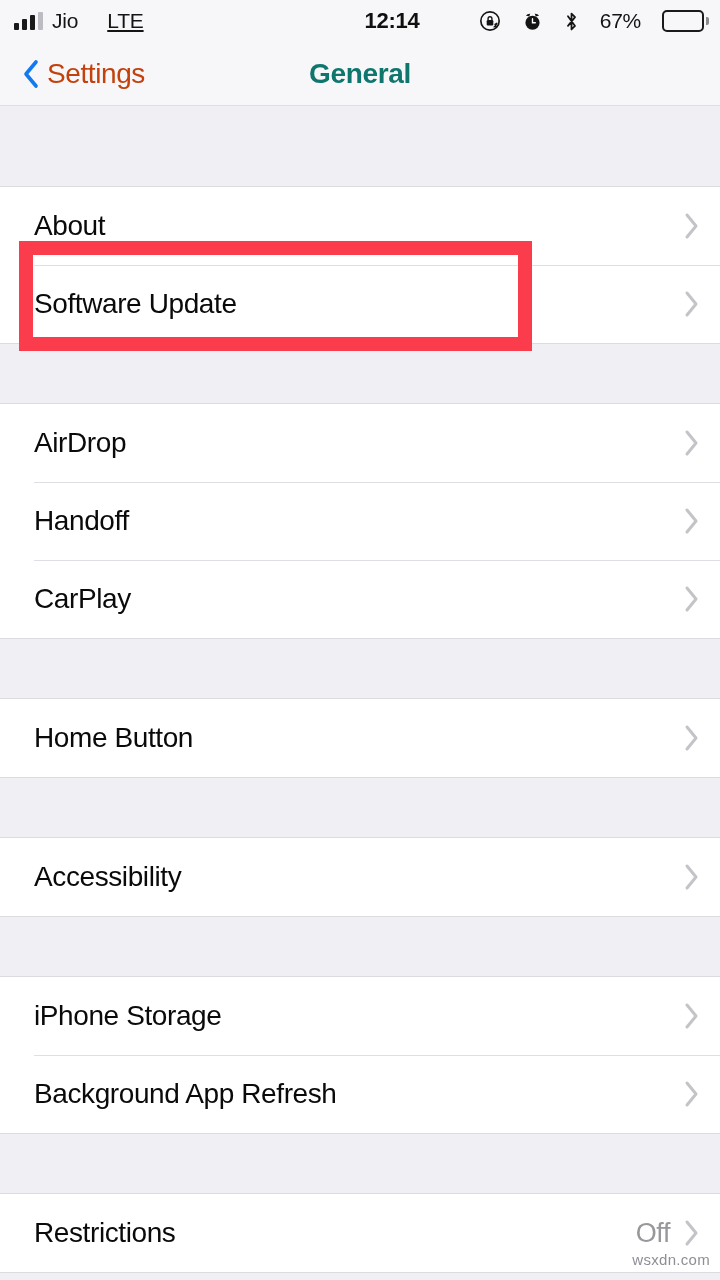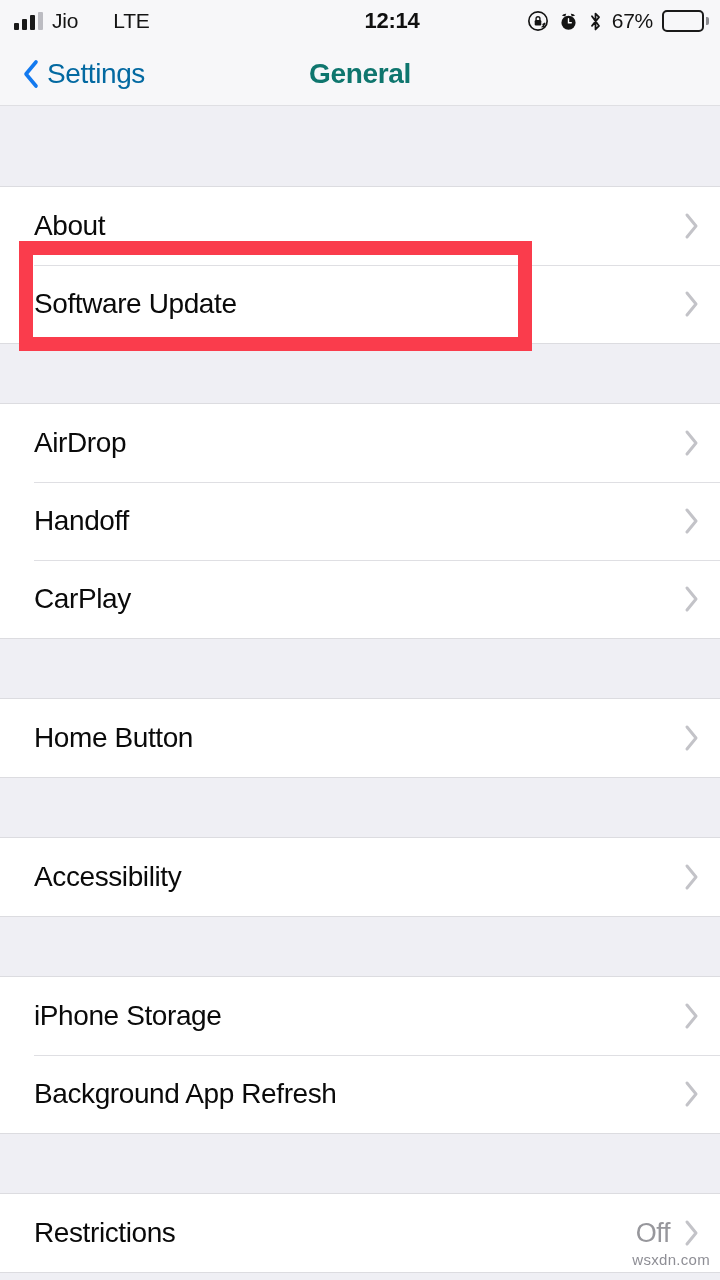--- a/index.html
+++ b/index.html
@@ -19,28 +19,28 @@
     display:flex; align-items:center;
   }
   .sb-left { position:absolute; left:14px; display:flex; align-items:center; gap:9px; }
   .signal-bars { display:flex; align-items:flex-end; gap:3px; height:18px; }
   .signal-bars i { display:block; width:5px; background:#1a1a1a; border-radius:1px; }
   .signal-bars i:nth-child(1){ height:7px; }
   .signal-bars i:nth-child(2){ height:11px; }
   .signal-bars i:nth-child(3){ height:15px; }
   .signal-bars i:nth-child(4){ height:18px; background:#bcbcc2; }
   .sb-text { font-size:21px; color:#141414; letter-spacing:-0.2px; }
-  .sb-lte { margin-left:26px; }
+  .sb-lte { margin-left:20px;text-decoration:underline; }
 
   .sb-center {
     position:absolute; left:0; width:720px; text-align:center;
     font-size:22px; font-weight:bold; color:#101010; letter-spacing:-0.3px;margin-left:32px;
   }
 
-  .sb-right { position:absolute; right:12px; display:flex; align-items:center; gap:9px; }
+  .sb-right { position:absolute; right:12px; display:flex; align-items:center; gap:21px; }
   .icon-svg { display:block; }
   .sb-pct { font-size:21px; color:#141414; letter-spacing:-0.3px; }
   .battery { position:relative; width:46px; height:22px; display:flex; align-items:center; }
   .battery .shell {
     width:42px; height:22px; border:2px solid #1a1a1a; border-radius:5px;
     padding:2px; position:relative;
   }
   .battery .fill { height:100%; width:67%; background:#1a1a1a; border-radius:2px; }
   .battery .tip {
     position:absolute; right:-1px; top:50%; transform:translateY(-50%);
@@ -51,21 +51,21 @@
   .navbar {
     position:absolute; top:42px; left:0; width:720px; height:64px;
     background:#F7F7F9;
     border-bottom:1px solid #dfdfe3;
   }
   .nav-back {
     position:absolute; left:22px; top:0; height:64px;
     display:flex; align-items:center; gap:7px; cursor:pointer;
   }
   .nav-back .chev-back { width:18px; height:30px; display:block; }
-  .nav-back-label { font-size:28px; color:#0369a1; letter-spacing:-0.4px; }
+  .nav-back-label { font-size:28px; color:#c2410c; letter-spacing:-0.4px; }
   .nav-title {
     position:absolute; left:0; top:0; width:720px; height:64px;
     display:flex; align-items:center; justify-content:center;
     font-size:28px; font-weight:bold; color:#0f766e; letter-spacing:-0.3px;
   }
 
   
   .list { position:absolute; top:120px; left:0; width:720px; }
   .gap { width:720px; background:#EFEFF4; }
   .group {

